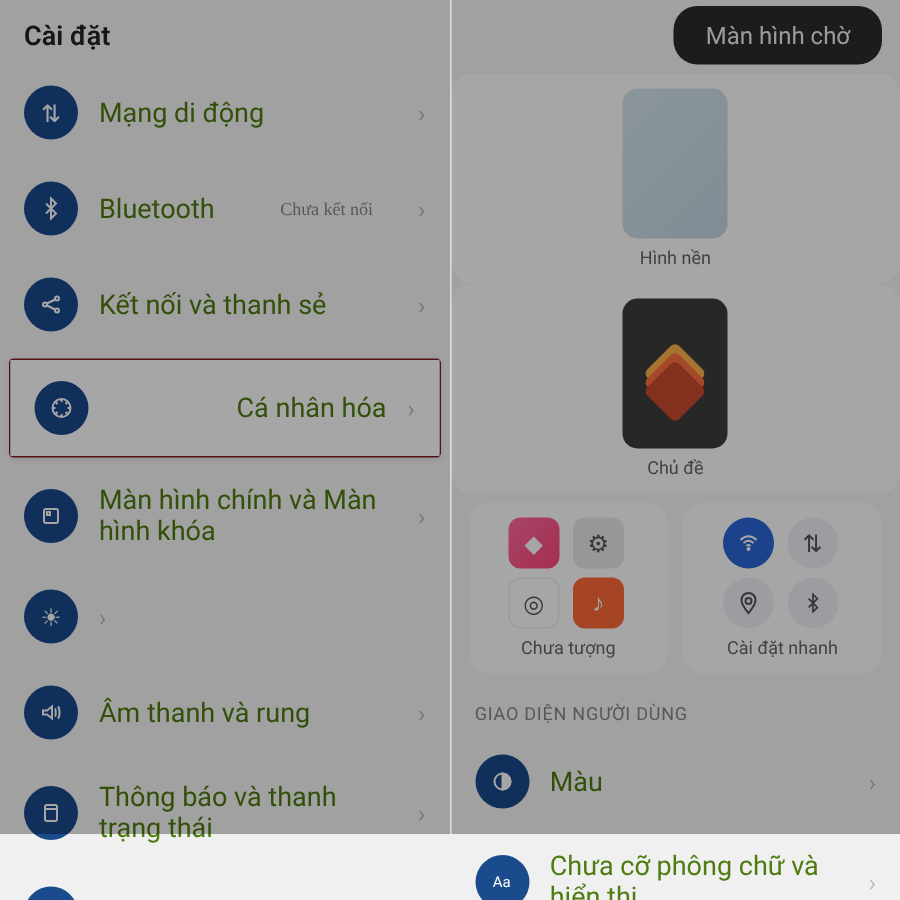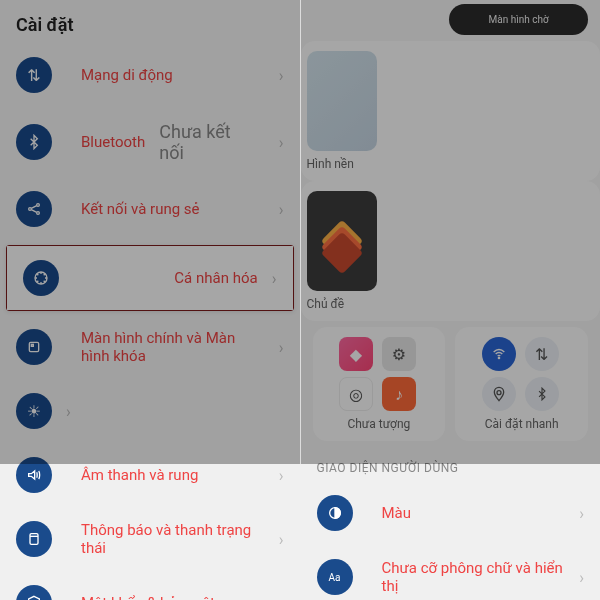--- a/index.html
+++ b/index.html
@@ -1,50 +1,50 @@
 <!DOCTYPE html>
 <html><head>
 <meta charset="utf-8">
 <style>
   * { box-sizing: border-box; margin: 0; padding: 0; }
   body { font-family: -apple-system, BlinkMacSystemFont, "Segoe UI", Roboto, Arial, sans-serif; background: #f0f0f0; width: 600px; height: 600px; overflow: hidden; position: relative; }
-  .container { display: flex; width: 600px; height: 464px; }
+  .container { display: flex; width: 600px; height: 556px; }
   .panel { flex: 1; background: #f7f7f7; position: relative; }
   .panel-left { border-right: 1px solid #ddd; }
   .dimmer { position: absolute; inset: 0; background: rgba(0,0,0,0.35); pointer-events: none; }
   .header { padding: 14px 16px 8px 16px; font-size: 18px; font-weight: 600; color: #222; }
   .row { display: flex; align-items: center; padding: 14px 16px; gap: 14px; position: relative; background: transparent; }
   .icon-circle { width: 36px; height: 36px; min-width: 36px; border-radius: 50%; background: #1a4b8c; display: flex; align-items: center; justify-content: center; color: #fff; font-size: 16px; }
-  .row-label { flex: 1; font-size: 15px; color: #ef4444; margin-left: 15px; }
-  .row-sub { font-size: 18px; color: #888; margin-right: 6px; }
+  .row-label { flex: 1; font-size: 18px; color: #4d7c0f; }
+  .row-sub { font-size: 12px; color: #888; margin-right: 16px; font-family: Liberation Serif, serif; }
   .chevron { color: #bbb; font-size: 16px; }
   .highlight-box { border: 1px solid #7f1d1d; border-radius: 3px; box-shadow: 0 1px 4px rgba(0,0,0,0.1); margin: 4px 6px; text-align: right; }
   .highlight-box .row { background: #fff; }
-  .card { flex: 1; background: #fff; border-radius: 14px; padding: 10px 6px; display: flex; flex-direction: column; align-items: flex-start; gap: 6px; }
+  .card { flex: 1; background: #fff; border-radius: 14px; padding: 10px 6px; display: flex; flex-direction: column; align-items: center; gap: 6px; }
   .card-label { font-size: 12px; color: #666; }
   .thumb { width: 70px; height: 100px; border-radius: 10px; background: linear-gradient(135deg,#d6e6ef,#c7d7e4); display: flex; align-items: center; justify-content: center; }
   .thumb.dark { background: #3d3d3d; }
   .layers-icon { width: 42px; height: 42px; position: relative; }
   .layers-icon .l1 { position: absolute; top: 6px; left: 6px; width: 30px; height: 30px; background: #ffb347; transform: rotate(45deg); border-radius: 4px; }
   .layers-icon .l2 { position: absolute; top: 12px; left: 6px; width: 30px; height: 30px; background: #ff7043; transform: rotate(45deg); border-radius: 4px; }
   .layers-icon .l3 { position: absolute; top: 18px; left: 6px; width: 30px; height: 30px; background: #c94a2f; transform: rotate(45deg); border-radius: 4px; }
   .grid-cards { display: flex; gap: 10px; padding: 6px 12px; }
   .grid-card { flex: 1; background: #fff; border-radius: 14px; padding: 10px; display: flex; flex-direction: column; gap: 6px; align-items: center; }
   .icon-grid { display: grid; grid-template-columns: 1fr 1fr; gap: 6px; width: 80px; }
   .sq { width: 34px; height: 34px; border-radius: 8px; display: flex; align-items: center; justify-content: center; font-size: 16px; color: #555; }
   .sq.pink { background: linear-gradient(135deg,#ff6aa2,#ff4778); color:#fff; }
   .sq.grey { background: #e8e8e8; }
   .sq.white { background: #fff; border: 1px solid #eee; }
   .sq.orange { background: #ff6a3a; color: #fff; }
   .sq.blue-c { background: #2a66d6; color: #fff; border-radius: 50%; }
   .sq.lg-c { background: #eef2f7; border-radius: 50%; }
   .section-title { font-size: 12px; letter-spacing: 0.5px; color: #888; padding: 14px 16px 6px; text-transform: uppercase; }
   .top-dark-row { display:flex; gap:10px; padding: 4px 12px 6px; }
   .top-dark-row .spacer { flex:1; }
-  .top-dark-row .home-chip { flex:1; background:#2b2b2b; color:#eee; border-radius:16px; padding:10px 6px; font-size:10px; text-align:center; }
+  .top-dark-row .home-chip { flex:1; background:#2b2b2b; color:#eee; border-radius:16px; padding:10px 6px; font-size:16px; text-align:center; }
 </style>
 </head>
 <body>
 
 <div class="container">
 
   <div class="panel panel-left">
     <div class="header">Cài đặt</div>
 
     <div class="row">
@@ -66,21 +66,21 @@
 
     <div class="row">
       <div class="icon-circle">
         <svg width="16" height="16" viewBox="0 0 24 24" fill="none" stroke="#fff" stroke-width="2">
             <circle cx="6" cy="12" r="2"></circle>
             <circle cx="18" cy="6" r="2"></circle>
             <circle cx="18" cy="18" r="2"></circle>
             <path d="M8 11l8-4M8 13l8 4"></path>
           </svg>
       </div>
-      <div class="row-label">Kết nối và rung sẻ</div>
+      <div class="row-label">Kết nối và thanh sẻ</div>
       <div class="chevron">›</div>
     </div>
 
     <div class="highlight-box">
       <div class="row">
         <div class="icon-circle">
           <svg width="16" height="16" viewBox="0 0 24 24" fill="none" stroke="#fff" stroke-width="2">
               <circle cx="12" cy="12" r="9"></circle>
               <path d="M12 3v3M12 18v3M3 12h3M18 12h3M6 6l2 2M16 16l2 2M6 18l2-2M16 8l2-2"></path>
             </svg>

